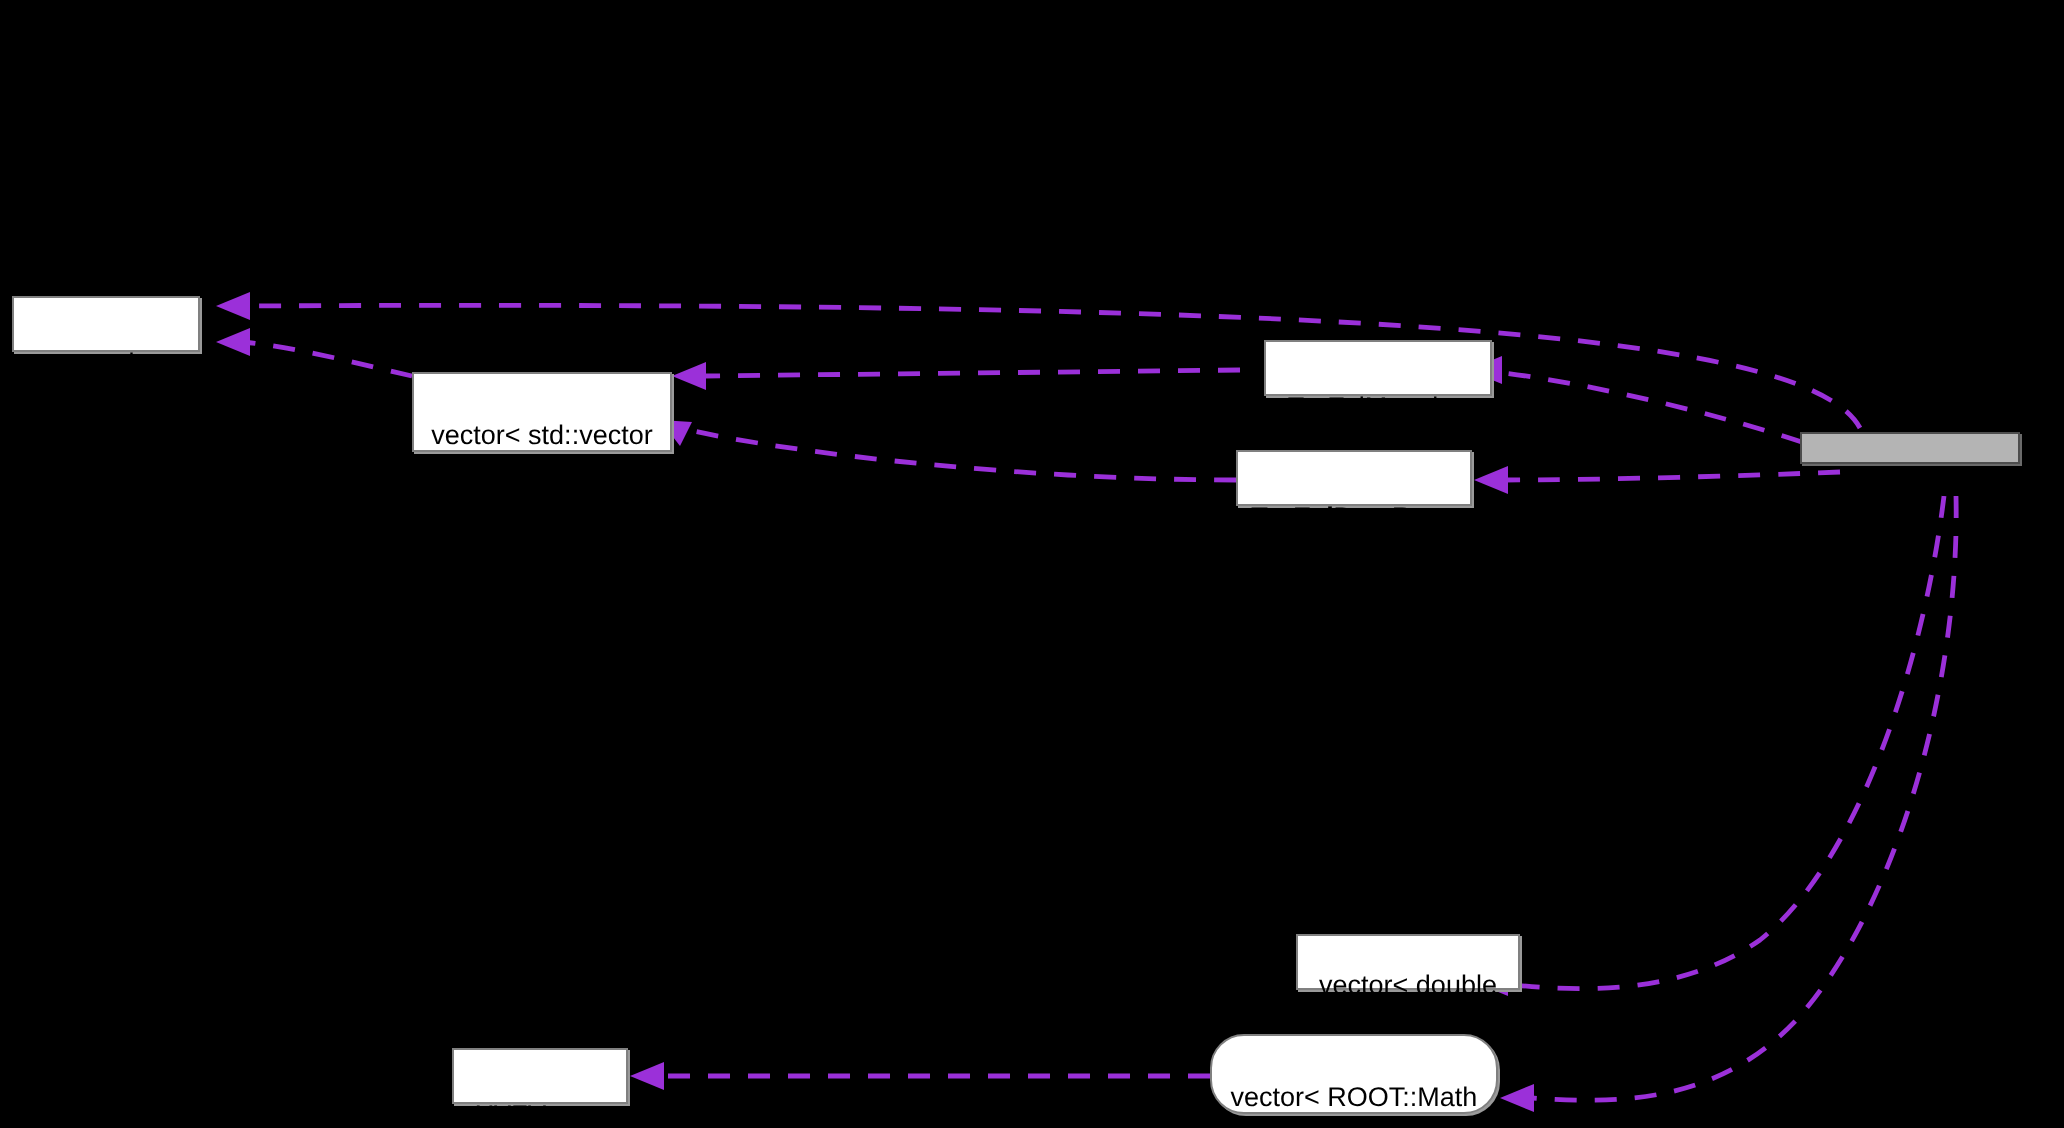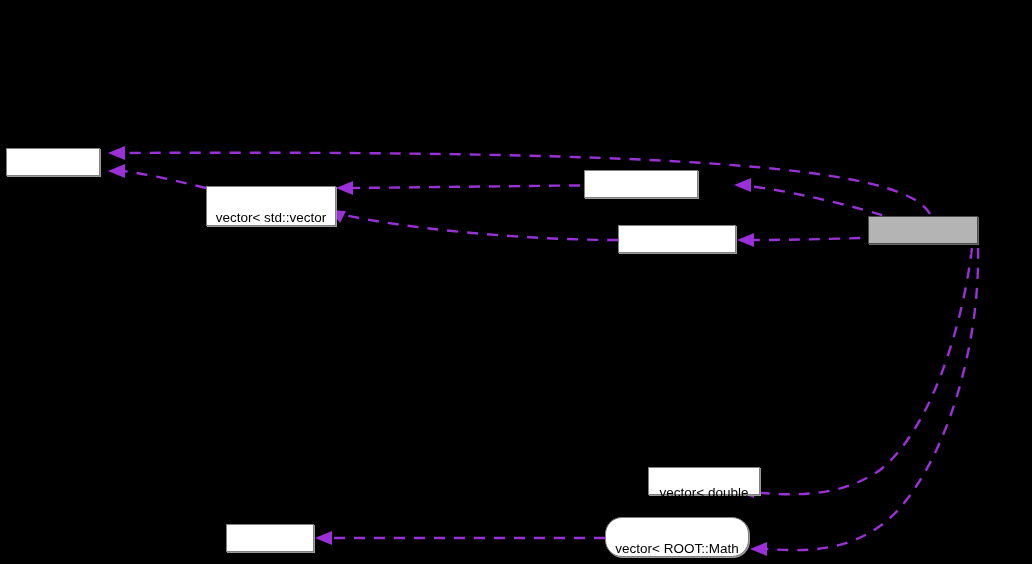--- a/index.html
+++ b/index.html
@@ -93,22 +93,22 @@
       <g>
         <path d="M 605 538 L 330 538" fill="none" stroke="#9b30d9" stroke-width="2.4" stroke-dasharray="11,9" stroke-linecap="butt"></path>
         <polygon points="315,538 332,531 332,545" fill="#9b30d9"></polygon>
       </g>
     </svg>
 
   <div id="node-layer">
       <div class="node" style="left: 6px; top: 148px; width: 94px; height: 28px;"><span class="node-label">vector&lt; int &gt;</span></div>
       <div class="node" style="left: 206px; top: 186px; width: 130px; height: 40px;"><span class="node-label">vector&lt; std::vector
 &lt; int &gt; &gt;</span></div>
-      <div class="node" style="left: 584px; top: 170px; width: 114px; height: 28px;"><span class="node-label">TrgEclMapping</span></div>
+      <div class="node" style="left: 632px; top: 170px; width: 114px; height: 28px;"><span class="node-label">TrgEclMapping</span></div>
       <div class="node" style="left: 618px; top: 225px; width: 118px; height: 28px; font-weight: bold;"><span class="node-label">TrgEclDataBase</span></div>
-      <div class="node highlight" style="left: 868px; top: 216px; width: 110px; height: 28px; justify-content: flex-end;"><span class="node-label">TrgEclBhabha</span></div>
+      <div class="node highlight" style="left: 900px; top: 216px; width: 110px; height: 16px; justify-content: flex-end;"><span class="node-label">TrgEclBhabha</span></div>
       <div class="node" style="left: 648px; top: 467px; width: 112px; height: 28px; align-items: center;"><span class="node-label">vector&lt; double &gt;</span></div>
       <div class="node" style="left: 226px; top: 524px; width: 88px; height: 28px;"><span class="node-label">XYZVector</span></div>
       <div class="node" style="left: 605px; top: 517px; width: 144px; height: 40px; border-radius: 17px;"><span class="node-label">vector&lt; ROOT::Math
 ::XYZVector &gt;</span></div>
     </div>
 
 </div>
 
 </body></html>

